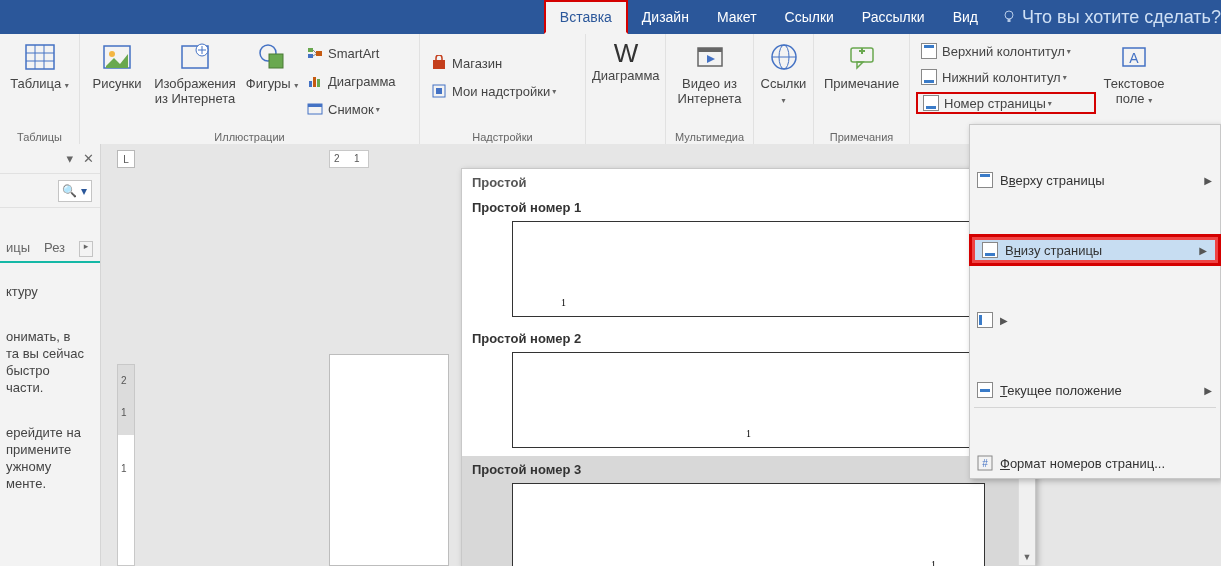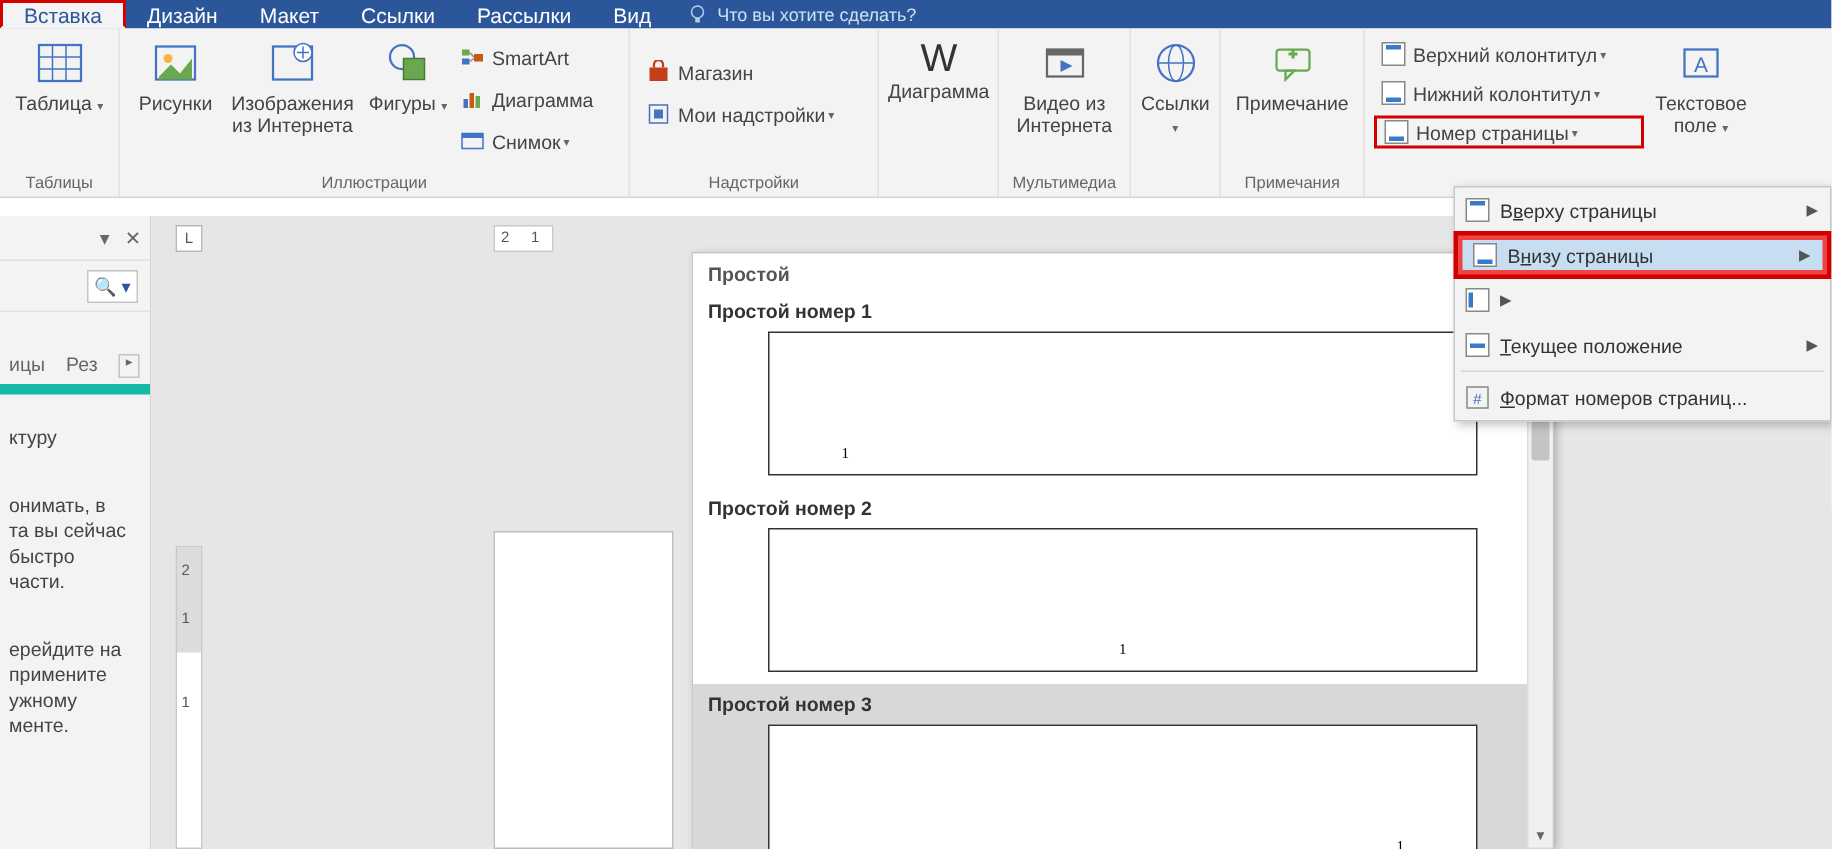--- a/index.html
+++ b/index.html
@@ -1,22 +1,22 @@
 <!DOCTYPE html>
 <html><head>
 <meta charset="utf-8">
 <style>
 * { margin: 0; padding: 0; box-sizing: border-box; font-family: "Segoe UI", Tahoma, sans-serif; }
 body { width: 1221px; height: 566px; overflow: hidden; background: #fff; position: relative; }
 
 
-.tabbar { height: 19px; background: #2b579a; display: flex; align-items: stretch; color: #fff; font-size: 14px; }
+.tabbar { height: 34px; background: #2b579a; display: flex; align-items: stretch; color: #fff; font-size: 14px; justify-content: flex-end; }
 .tabbar .tab { padding: 0 14px; display: flex; align-items: center; cursor: pointer; }
 .tabbar .tab.active { background: #f3f3f3; color: #2b579a; border: 2px solid #d40000; border-bottom: 2px solid #f3f3f3; }
-.tabbar .tell { display: flex; align-items: center; color: #cfe0f5; font-size: 12px; padding-left: 10px; }
+.tabbar .tell { display: flex; align-items: center; color: #cfe0f5; font-size: 18px; padding-left: 10px; }
 .tabbar .bulb { margin-right: 6px; opacity: .85; }
 
 
 .ribbon { height: 113px; background: #f3f3f3; border-bottom: 1px solid #d5d5d5; display: flex; position: relative; }
 .group { border-right: 1px solid #e1e1e1; padding: 4px 6px 0 6px; display: flex; flex-direction: column; align-items: stretch; }
 .group .body { flex: 1; display: flex; align-items: flex-start; }
 .group .label { text-align: center; font-size: 11px; color: #666; padding: 2px 0 3px; }
 .big { width: 72px; display: flex; flex-direction: column; align-items: center; justify-content: flex-start; padding-top: 2px; cursor: pointer; }
 .big .txt { font-size: 13px; color: #444; text-align: center; line-height: 15px; margin-top: 2px; }
 .big .arrow { font-size: 8px; color: #666; }
@@ -27,21 +27,21 @@
 .hilite { border: 2px solid #d40000; }
 
 
 svg { display: block; }
 
 
 .leftpane { position: absolute; left: 0; top: 144px; width: 101px; height: 422px; background: #f3f3f3; border-right: 1px solid #d5d5d5; font-size: 13px; color: #333; }
 .leftpane .top { height: 30px; border-bottom: 1px solid #e1e1e1; display: flex; align-items: center; justify-content: flex-end; padding-right: 6px; gap: 10px; color: #666; }
 .leftpane .search { height: 34px; border-bottom: 1px solid #e1e1e1; display: flex; align-items: center; justify-content: flex-end; padding-right: 8px; }
 .leftpane .search .sbox { border: 1px solid #c4c4c4; background: #fff; height: 22px; width: 34px; display: flex; align-items: center; justify-content: flex-end; padding-right: 4px; color: #2b579a; font-size: 12px; }
-.leftpane .tabsrow { height: 55px; display: flex; align-items: flex-end; gap: 14px; padding-left: 6px; border-bottom: 7px solid #14b8a6; font-size: 13px; }
+.leftpane .tabsrow { height: 55px; display: flex; align-items: flex-end; gap: 14px; padding-left: 6px; border-bottom: 2px solid #14b8a6; font-size: 13px; }
 .leftpane .tabsrow span { padding-bottom: 6px; color: #666; }
 .leftpane .tabsrow .caret { border: 1px solid #c4c4c4; width: 14px; height: 16px; font-size: 9px; display: flex; align-items: center; justify-content: center; margin-bottom: 4px; }
 .leftpane .items { padding: 20px 6px 0 6px; display: flex; flex-direction: column; gap: 28px; }
 .leftpane .item { font-size: 13px; color: #444; line-height: 17px; }
 
 
 .docwrap { position: absolute; left: 101px; top: 144px; right: 0; bottom: 0; background: #e6e6e6; }
 .vruler-col { position: absolute; left: 14px; top: 0; width: 22px; bottom: 0; }
 .tabsel { width: 18px; height: 18px; border: 1px solid #b8b8b8; background: #fff; font-size: 10px; display: flex; align-items: center; justify-content: center; margin: 6px 0 0 2px; color: #555; }
 .vruler { position: absolute; left: 16px; top: 220px; width: 18px; bottom: 0; background: #fff; border: 1px solid #c8c8c8; font-size: 10px; color: #555; }
@@ -61,21 +61,21 @@
 .gallery .row.sel { background: #d8d8d8; }
 .gallery .rowtitle { font-size: 13px; font-weight: 600; color: #333; padding: 4px 0 6px; }
 .gallery .preview { height: 96px; border: 1px solid #333; margin: 0 40px; background: #fff; position: relative; }
 .gallery .preview .pn { position: absolute; bottom: 8px; font-size: 10px; font-family: "Times New Roman", serif; }
 .gallery .preview.left .pn { left: 48px; }
 .gallery .preview.center .pn { left: 50%; transform: translateX(-50%); }
 .gallery .preview.right .pn { right: 48px; }
 
 
 .menu { position: absolute; right: 0; top: 0; width: 252px; background: #f3f3f3; border: 1px solid #c8c8c8; box-shadow: 2px 2px 6px rgba(0,0,0,.25); z-index: 50; }
-.menu .mi { height: 30px; display: flex; align-items: center; font-size: 13px; color: #333; cursor: pointer; padding-right: 8px; }
+.menu .mi { height: 30px; display: flex; align-items: center; font-size: 13px; color: #333; cursor: pointer; padding-right: 8px; margin-top: 40px; }
 .menu .mi.sel { background: #c7ddf2; border: 5px solid #ef4444; }
 .menu .mi.hl { outline: 3px solid #d40000; outline-offset: -2px; }
 .menu .mi .ic { width: 30px; display: flex; justify-content: center; }
 .menu .mi .arrow { font-size: 10px; color: #555; }
 .menu .mi .lbl { flex: 1; }
 .menu .sep { height: 1px; background: #d5d5d5; margin: 2px 4px; }
 .menu .mi .lbl u { text-decoration: underline; }
 
 
 .pnico { width: 16px; height: 16px; border: 1px solid #888; background: #fff; position: relative; }

